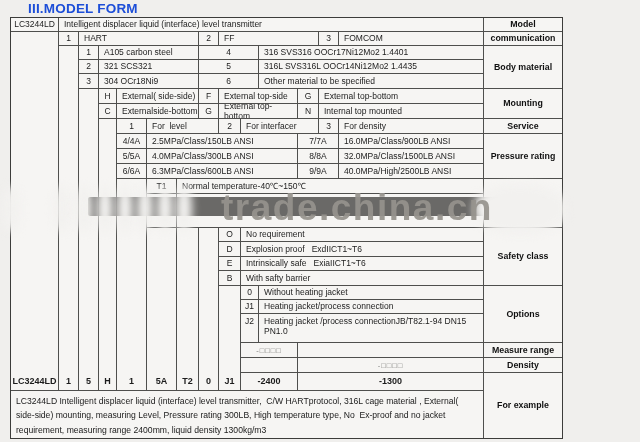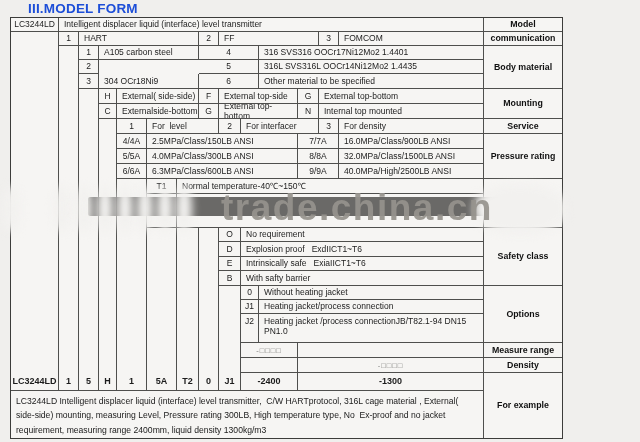--- a/index.html
+++ b/index.html
@@ -54,20 +54,21 @@
     <div class="c lt" style="grid-area:2/9/3/13">FF</div>
     <div class="c ct" style="grid-area:2/13/3/14">3</div>
     <div class="c lt" style="grid-area:2/14/3/16">FOMCOM</div>
     <div class="c lb" style="grid-area:2/16/3/17">communication</div>
 
     <div class="c ct" style="grid-area:3/3/4/4">1</div>
     <div class="c lt" style="grid-area:3/4/4/8">A105 carbon steel</div>
     <div class="c ct" style="grid-area:3/8/4/11">4</div>
     <div class="c lt" style="grid-area:3/11/4/16">316 SVS316 OOCr17Ni12Mo2 1.4401</div>
     <div class="c ct" style="grid-area:4/3/5/4">2</div>
+    <div class="c lt" style="grid-area:4/4/5/8">321 SCS321</div>
     <div class="c ct" style="grid-area:4/8/5/11">5</div>
     <div class="c lt" style="grid-area:4/11/5/16">316L SVS316L OOCr14Ni12Mo2 1.4435</div>
     <div class="c ct" style="grid-area:5/3/6/4">3</div>
     <div class="c lt" style="grid-area:5/4/6/8">304 OCr18Ni9</div>
     <div class="c ct" style="grid-area:5/8/6/11">6</div>
     <div class="c lt" style="grid-area:5/11/6/16">Other material to be specified</div>
     <div class="c lb" style="grid-area:3/16/6/17">Body material</div>
 
     <div class="c ct" style="grid-area:6/4/7/5">H</div>
     <div class="c lt" style="grid-area:6/5/7/8">External( side-side)</div>

